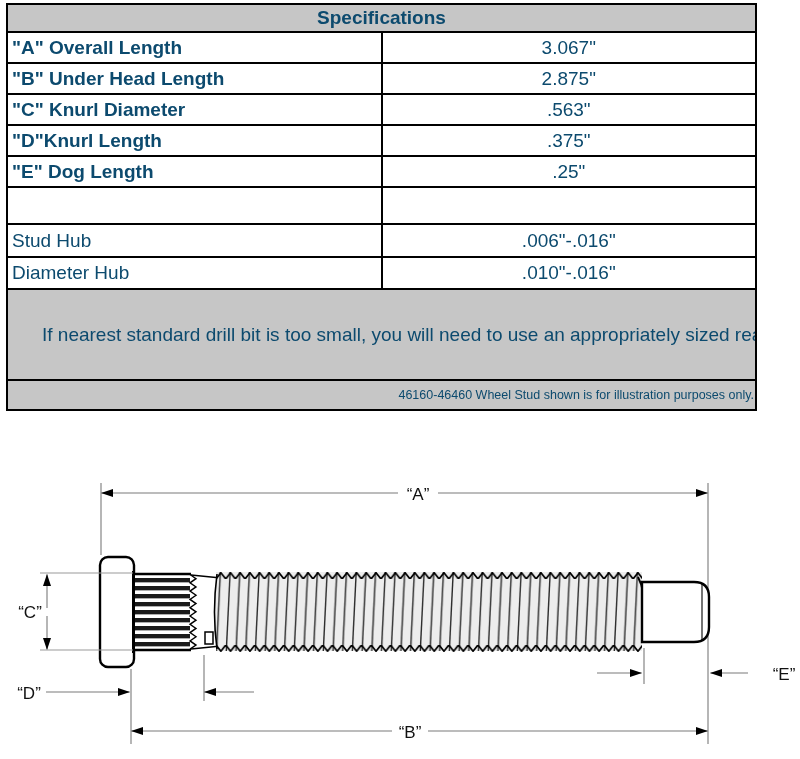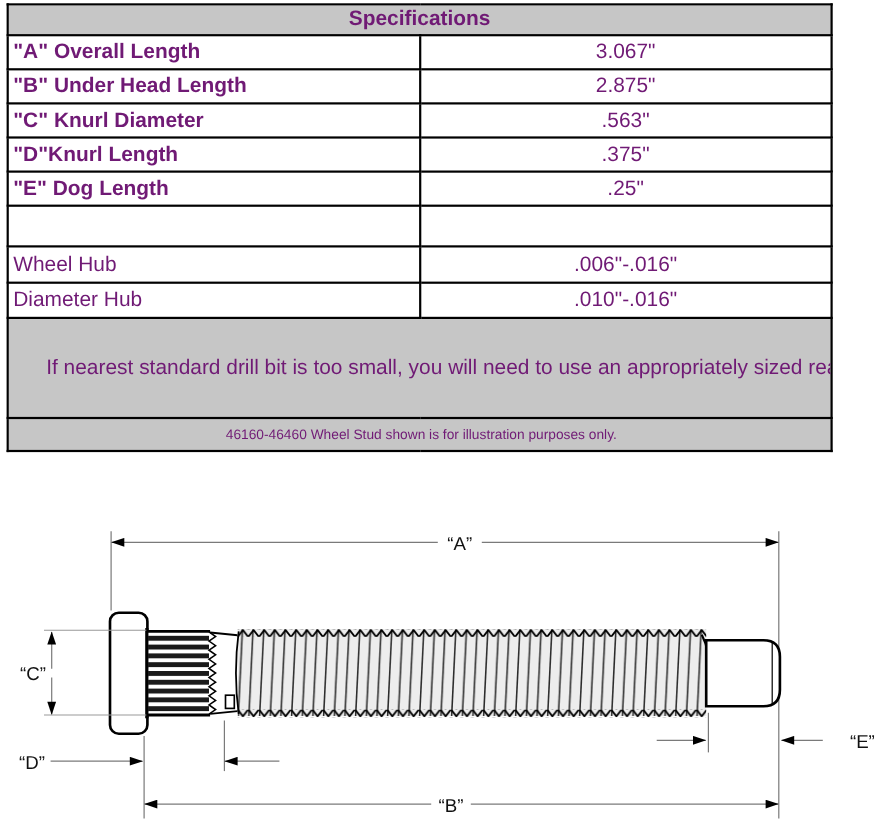--- a/index.html
+++ b/index.html
@@ -1,28 +1,28 @@
 <!DOCTYPE html>
 <html><head>
 <meta charset="utf-8">
 <style>
   html,body{margin:0;padding:0;background:#fff;}
   #page{position:relative;width:800px;height:759px;background:#ffffff;overflow:hidden;
-        font-family:"Liberation Sans",sans-serif;color:#701a75;}
+        font-family:"Liberation Sans",sans-serif;color:#0c4a6e;}
   table.spec{position:absolute;left:6px;top:3px;width:751px;border-collapse:collapse;
              table-layout:fixed;}
   table.spec td{border:2px solid #000;overflow:hidden;white-space:nowrap;}
   td.hdr{background:#c6c6c6;font-weight:bold;font-size:19px;text-align:center;height:24px;}
   td.lbl{font-weight:bold;font-size:19px;text-align:left;padding-left:4px;height:27px;}
   td.lbl.plain{font-weight:normal;}
   td.val{font-size:19px;text-align:center;height:27px;}
   tr.emptyrow td{height:33px;}
   td.noteCell{background:#c6c6c6;font-size:19px;text-align:center;height:89px;
               white-space:normal;padding:0 34px;line-height:30px;font-weight:normal;}
-  td.footCell{background:#c6c6c6;font-size:12.5px;text-align:center;height:26px;
+  td.footCell{background:#c6c6c6;font-size:12.5px;text-align:right;height:26px;
               padding-left:4px;font-weight:normal;}
   #diagram{position:absolute;left:0;top:440px;width:800px;height:319px;}
   .dimtext{font-size:17px;fill:#111;font-family:"Liberation Sans",sans-serif;}
 </style>
 </head>
 <body>
 
 <div id="page">
 
   <table class="spec">
@@ -48,21 +48,21 @@
     </tr>
     <tr>
       <td class="lbl">"E" Dog Length</td>
       <td class="val">.25"</td>
     </tr>
     <tr class="emptyrow">
       <td class="lbl"></td>
       <td class="val"></td>
     </tr>
     <tr>
-      <td class="lbl plain" style="height:29px">Wheel Hub</td>
+      <td class="lbl plain" style="height:29px">Stud Hub</td>
       <td class="val">.006"-.016"</td>
     </tr>
     <tr>
       <td class="lbl plain" style="height:28px">Diameter Hub</td>
       <td class="val">.010"-.016"</td>
     </tr>
     <tr>
       <td class="noteCell" colspan="2">If nearest standard drill bit is too small, you will need to use an appropriately sized reamer to enlarge the drilled hole until it is within the tolerance for the desired press fit.</td>
     </tr>
     <tr>

